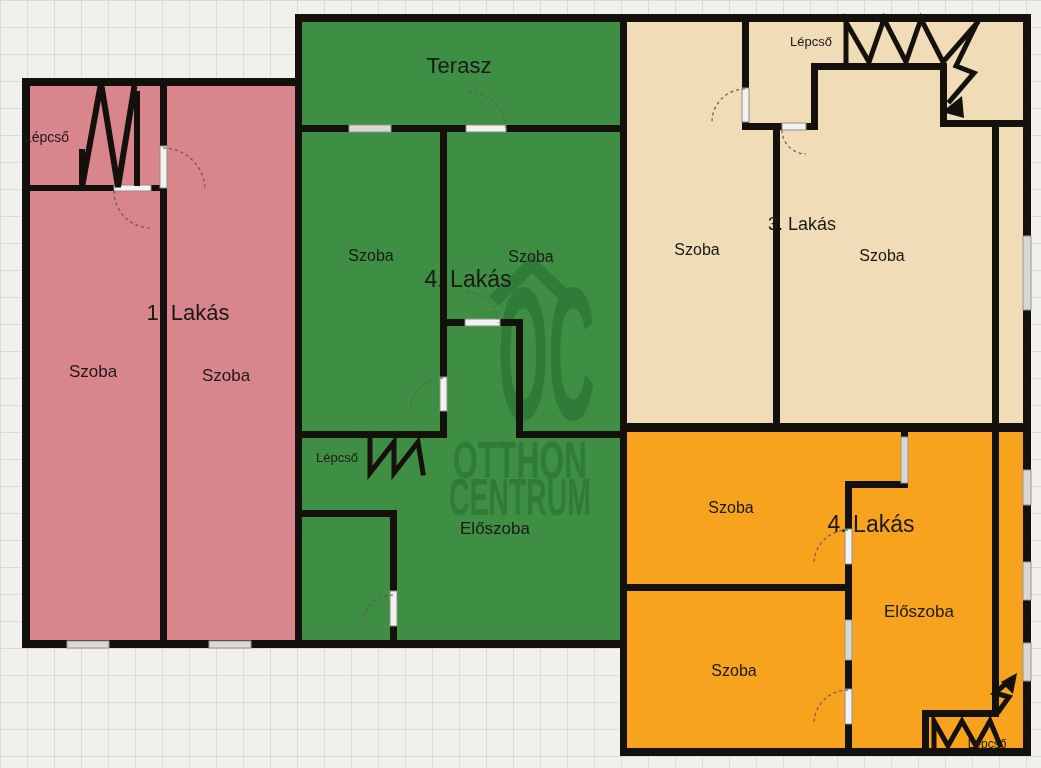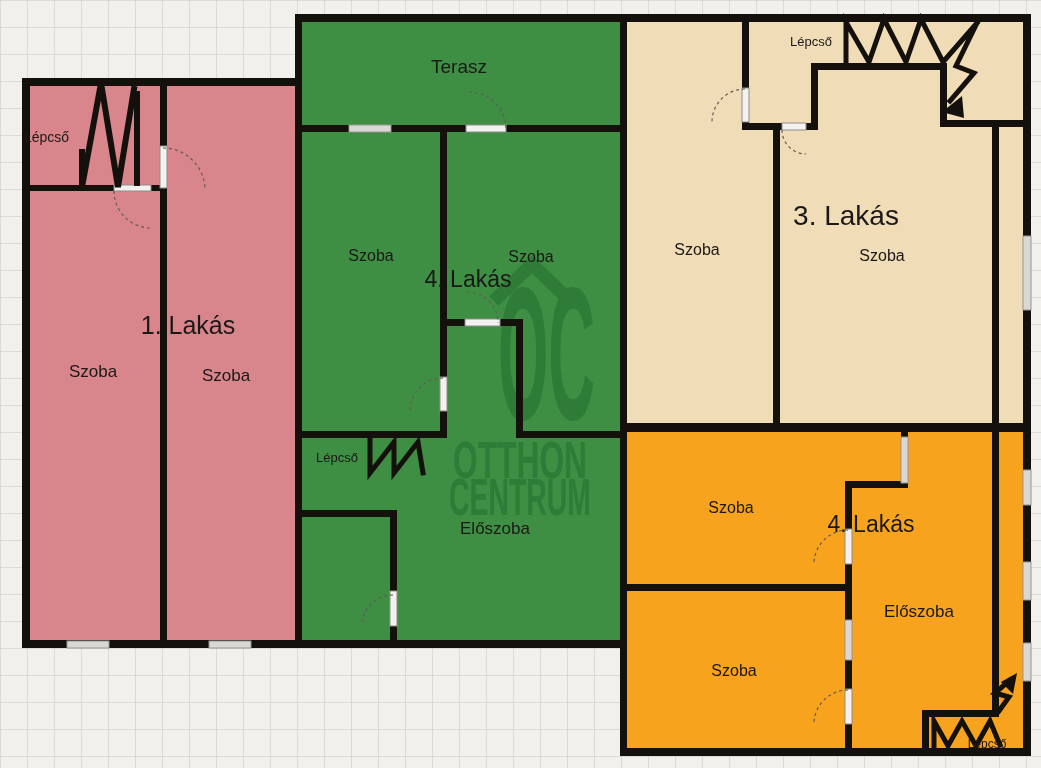--- a/index.html
+++ b/index.html
@@ -133,33 +133,33 @@
       <path class="stair" stroke-width="6" d="M82,152 L82,187 L101,83 L118,187 L134,89 M137,94 L137,183"></path>
       <path class="stair" stroke-width="5" d="M370,438 L370,473 L394,442 L394,473 L418,442 L423,473"></path>
       <path class="stair" stroke-width="5" d="M846,62 L846,22 L869,62 L884,19 L906,62 L921,19 L943,62 L977,23 M977,23 L956,66 L974,73 L950,101"></path>
       <polygon fill="#14110d" points="942,112 962,96 964,118"></polygon>
       <path class="stair" stroke-width="5" d="M934,746 L934,721 L948,746 L962,721 L976,746 L990,721 L1000,745 M999,711 L1009,697 L995,693 L1010,680"></path>
       <polygon fill="#14110d" points="1017,673 1001,682 1013,694"></polygon>
     </g>
   </svg>
 
   <div class="label left-anchor" style="left:24px;top:137px;font-size:14px;">Lépcső</div>
-  <div class="label" style="left:188px;top:313px;font-size:25px;margin-top:12px;">1. Lakás</div>
+  <div class="label" style="left:188px;top:313px;font-size:22px;">1. Lakás</div>
   <div class="label" style="left:93px;top:371px;font-size:17px;">Szoba</div>
   <div class="label" style="left:226px;top:375px;font-size:17px;">Szoba</div>
 
-  <div class="label" style="left:459px;top:66px;font-size:19px;">Terasz</div>
+  <div class="label" style="left:459px;top:66px;font-size:22px;">Terasz</div>
   <div class="label" style="left:371px;top:256px;font-size:16px;">Szoba</div>
   <div class="label" style="left:531px;top:257px;font-size:16px;">Szoba</div>
   <div class="label" style="left:468px;top:279px;font-size:23px;">4. Lakás</div>
   <div class="label" style="left:337px;top:457px;font-size:13px;">Lépcső</div>
   <div class="label" style="left:495px;top:528px;font-size:17px;">Előszoba</div>
 
   <div class="label" style="left:811px;top:41px;font-size:13px;">Lépcső</div>
-  <div class="label" style="left:802px;top:216px;font-size:28px;margin-left:44px;">3. Lakás</div>
+  <div class="label" style="left:802px;top:224px;font-size:18px;">3. Lakás</div>
   <div class="label" style="left:697px;top:250px;font-size:16px;">Szoba</div>
   <div class="label" style="left:882px;top:256px;font-size:16px;">Szoba</div>
 
   <div class="label" style="left:731px;top:508px;font-size:16px;">Szoba</div>
   <div class="label" style="left:871px;top:524px;font-size:23px;">4. Lakás</div>
   <div class="label" style="left:919px;top:611px;font-size:17px;">Előszoba</div>
   <div class="label" style="left:734px;top:671px;font-size:16px;">Szoba</div>
   <div class="label" style="left:987px;top:744px;font-size:12px;">Lépcső</div>
 
 </div>

